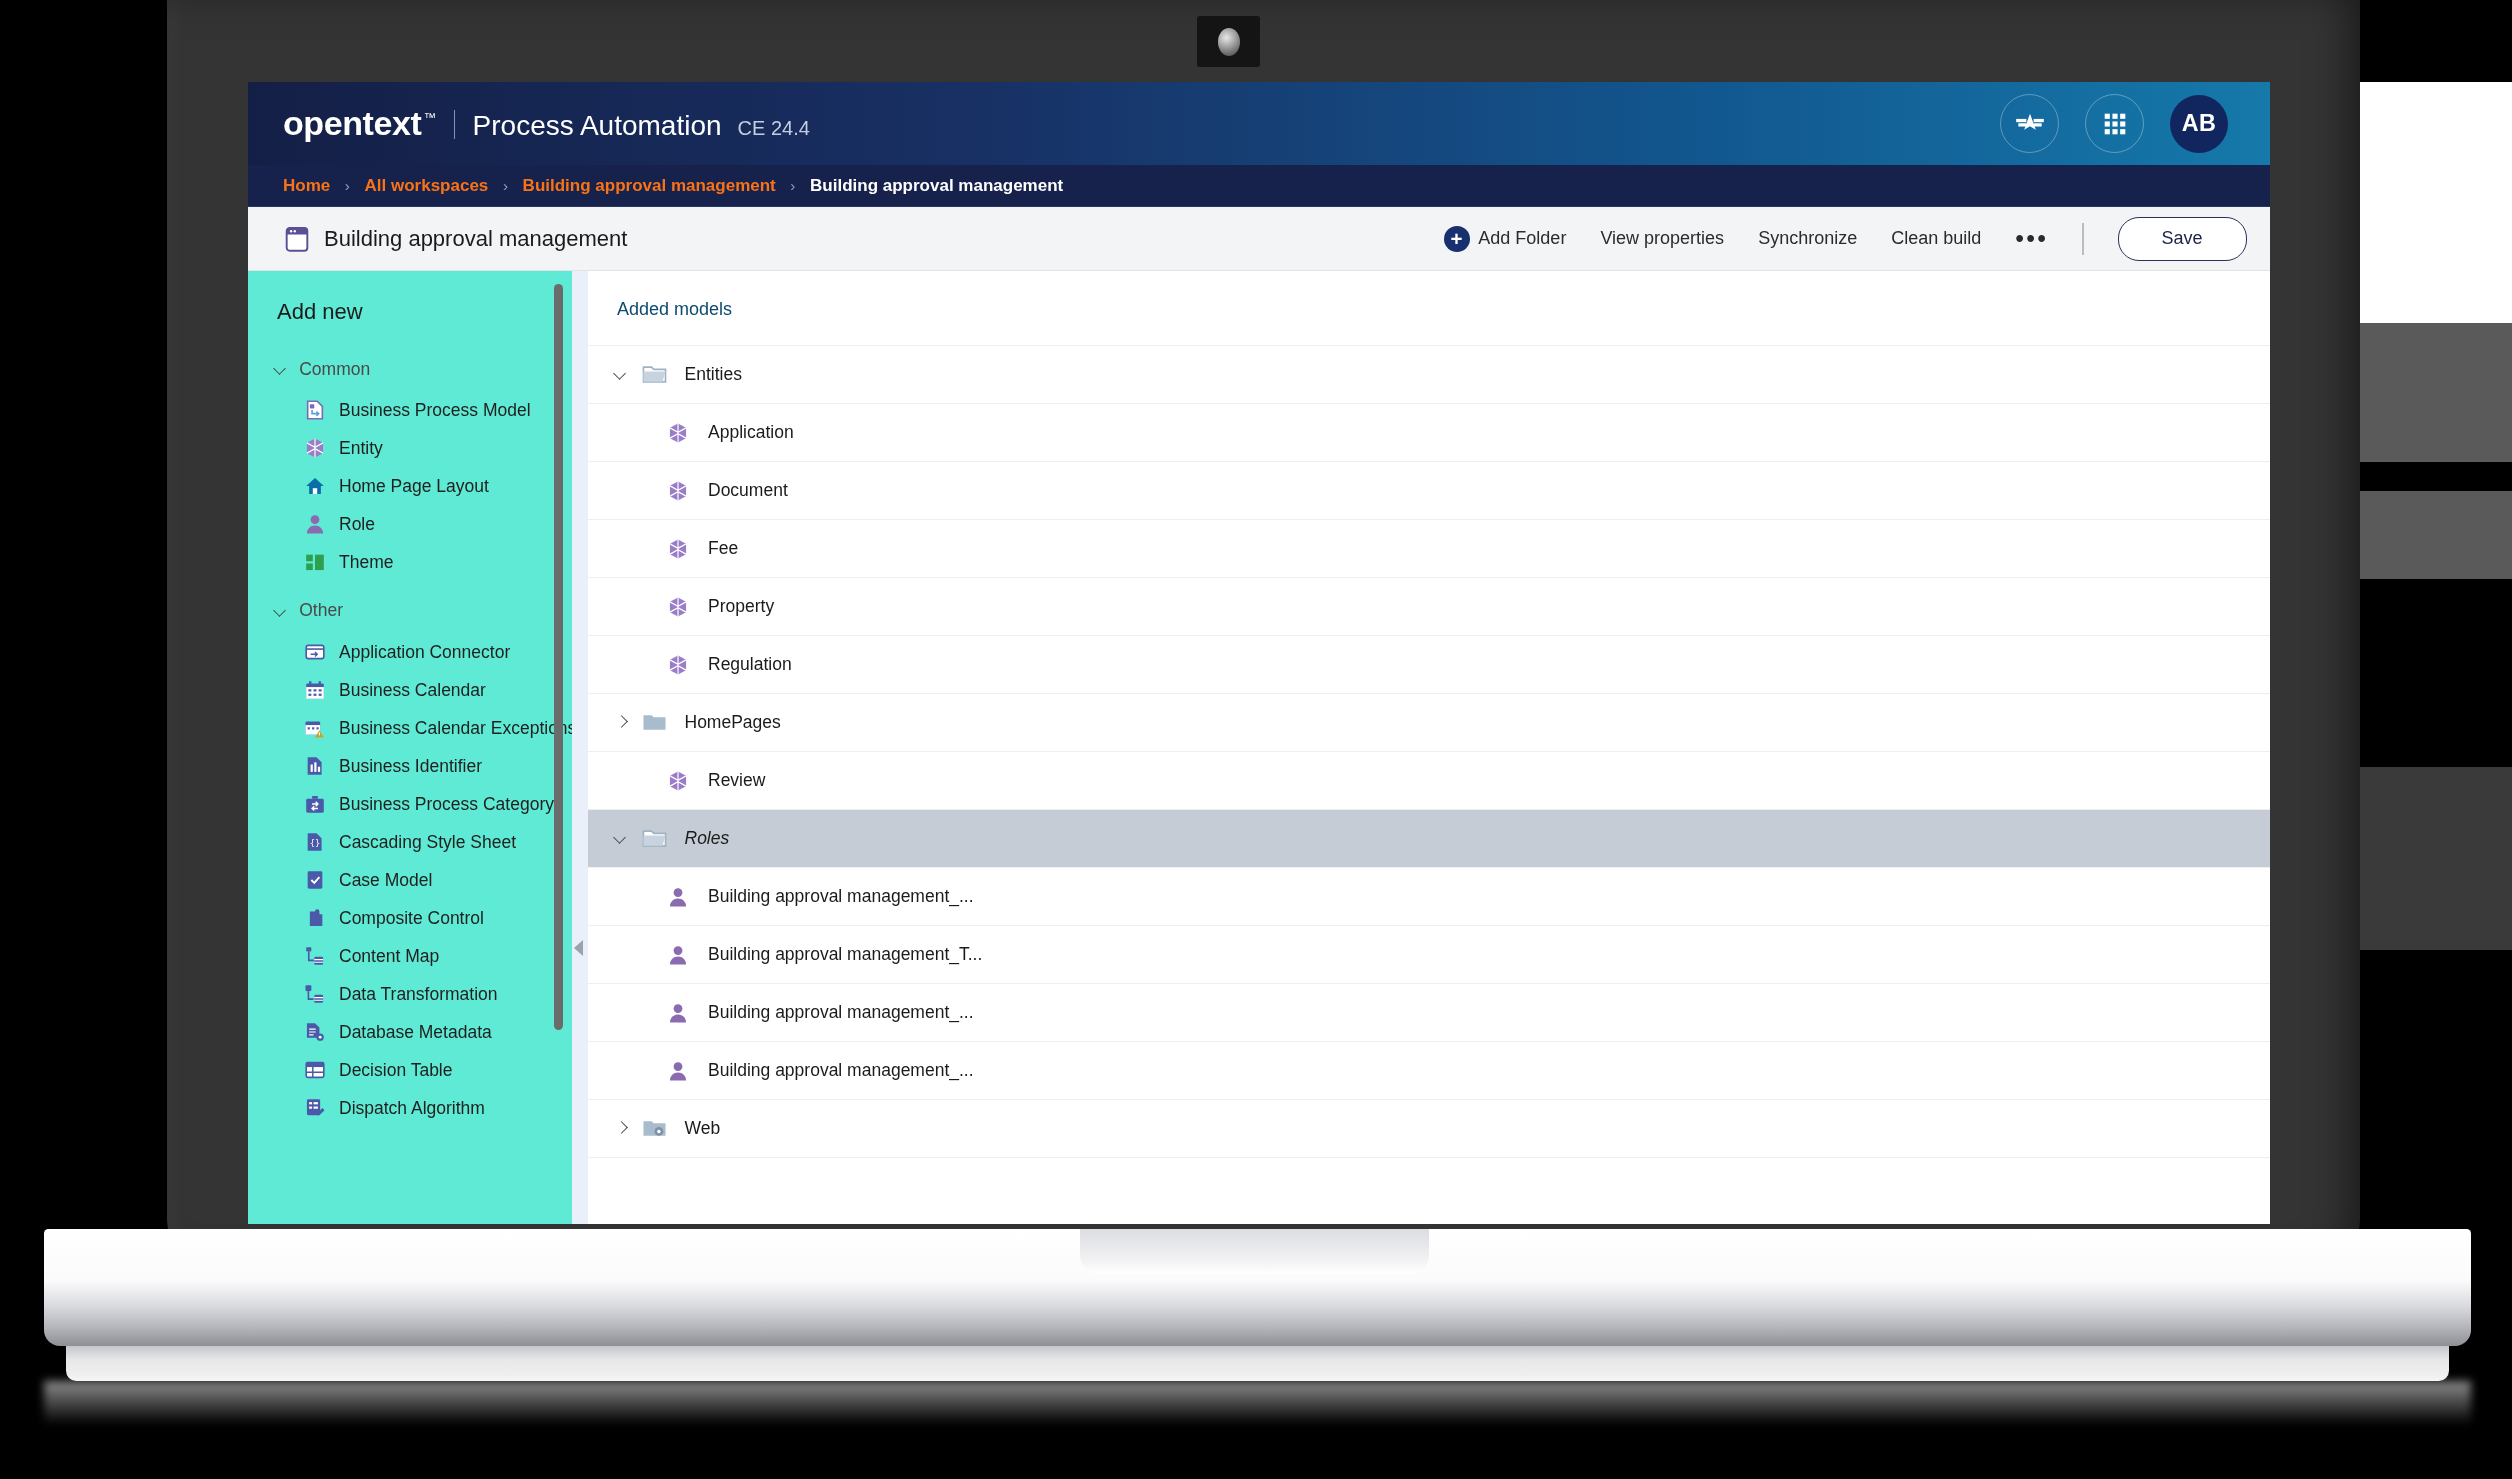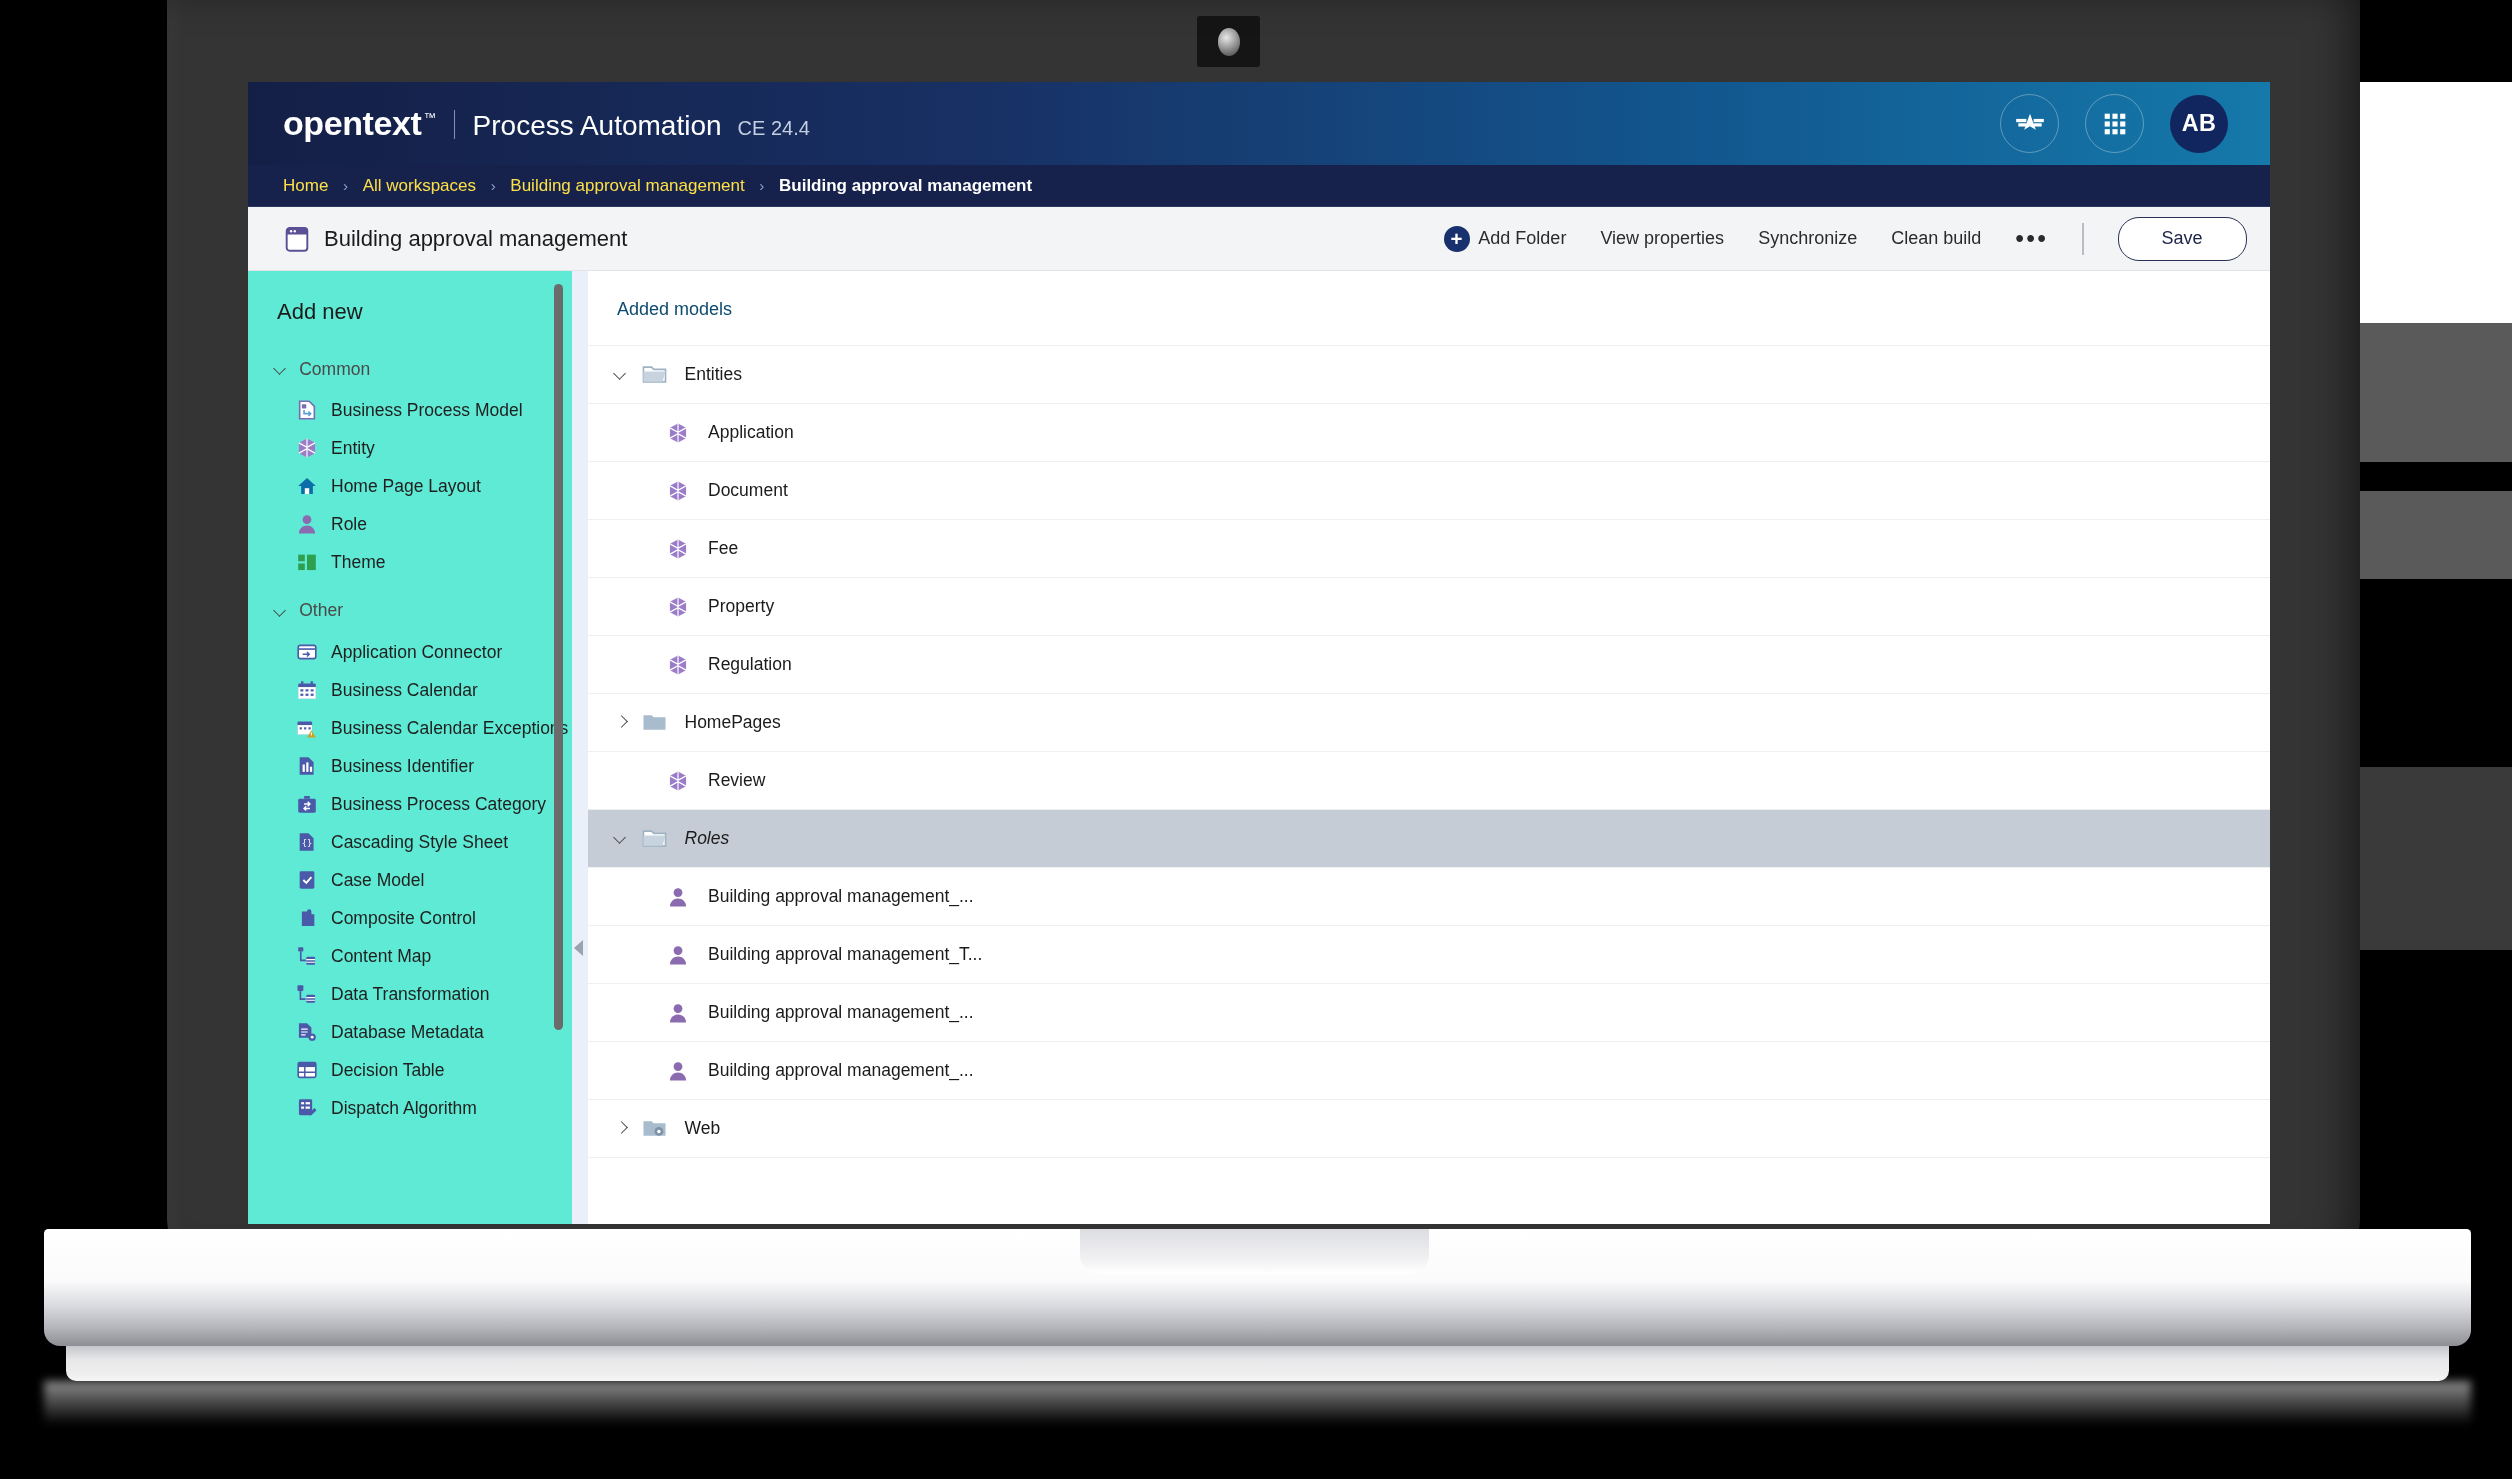--- a/index.html
+++ b/index.html
@@ -58,21 +58,21 @@
   .header-right{margin-left:auto;display:flex;align-items:center;gap:26px;padding-right:42px;}
   .hicon{width:57px;height:57px;border-radius:50%;border:1.1px solid rgba(255,255,255,.32);
       display:flex;align-items:center;justify-content:center;}
   .avatar{width:58px;height:58px;border-radius:50%;background:#11265e;color:#fff;
       display:flex;align-items:center;justify-content:center;font-size:23.4px;font-weight:600;
       letter-spacing:0.4px;}
 
   
   .crumb-bar{height:41px;background:#16224c;display:flex;align-items:center;padding-left:35px;
       gap:0;border-bottom:0.7px solid #2a3664;}
-  .crumb{font-size:17px;color:#fde047;}
+  .crumb{font-size:17px;color:#f97316;font-weight:bold;}
   .crumb.last{font-weight:700;color:#ffffff;}
   .crumb-sep{font-size:15.3px;color:#8ea2c6;margin:0 14.6px;}
 
   
   .toolbar{height:63px;background:#f3f4f5;display:flex;align-items:center;
       padding:0 23.4px 0 35px;border-bottom:0.7px solid #e1e3e6;}
   .tb-left{display:flex;align-items:center;gap:13px;}
   .ws-icon{width:28px;height:28px;position:relative;}
   .tb-title{font-size:22px;color:#1b1b1b;}
   .tb-right{margin-left:auto;display:flex;align-items:center;gap:34px;}
@@ -89,21 +89,21 @@
   .app-body{display:flex;height:955px;}
   .sidebar{width:324px;background:#5eead4;position:relative;overflow:hidden;}
   .sb-title{font-size:22px;color:#1b1b1b;padding:28px 0 22px 29px;}
   .sb-group{display:flex;align-items:center;gap:10.2px;padding:11.7px 0 11.7px 25px;}
   .sb-group-label{font-size:17.5px;color:#4a4a4a;}
   .chev{width:16px;height:16px;position:relative;display:inline-block;}
   .chev::before{content:"";position:absolute;left:2.2px;top:2.9px;width:8px;height:8px;
       border-right:1.9px solid #4a4a4a;border-bottom:1.9px solid #4a4a4a;
       transform:rotate(45deg);}
   .chev.right::before{transform:rotate(-45deg);left:3.7px;top:2.9px;}
-  .sb-item{display:flex;align-items:center;gap:13px;padding:8px 0 8px 48px;cursor:pointer;}
+  .sb-item{display:flex;align-items:center;gap:13px;padding:8px 0 8px 48px;cursor:pointer;margin-left:8px;}
   .sb-item-label{font-size:17.5px;color:#1f1f1f;white-space:nowrap;}
   .sb-ico{width:22px;height:22px;flex:0 0 22px;display:block;}
   .sb-scrollbar{position:absolute;right:8.8px;top:13px;width:9.5px;height:746px;
       background:#6b6b6b;border-radius:5.1px;}
   .sb-track{position:absolute;right:8.8px;top:13px;width:9.5px;height:942px;
       background:#e3e3e3;border-radius:5.1px;z-index:-1;}
 
   .divider-col{width:16px;background:#eaf0fa;position:relative;}
   .collapse-arrow{position:absolute;left:2.2px;top:669px;width:0;height:0;
       border-top:8.8px solid transparent;border-bottom:8.8px solid transparent;

